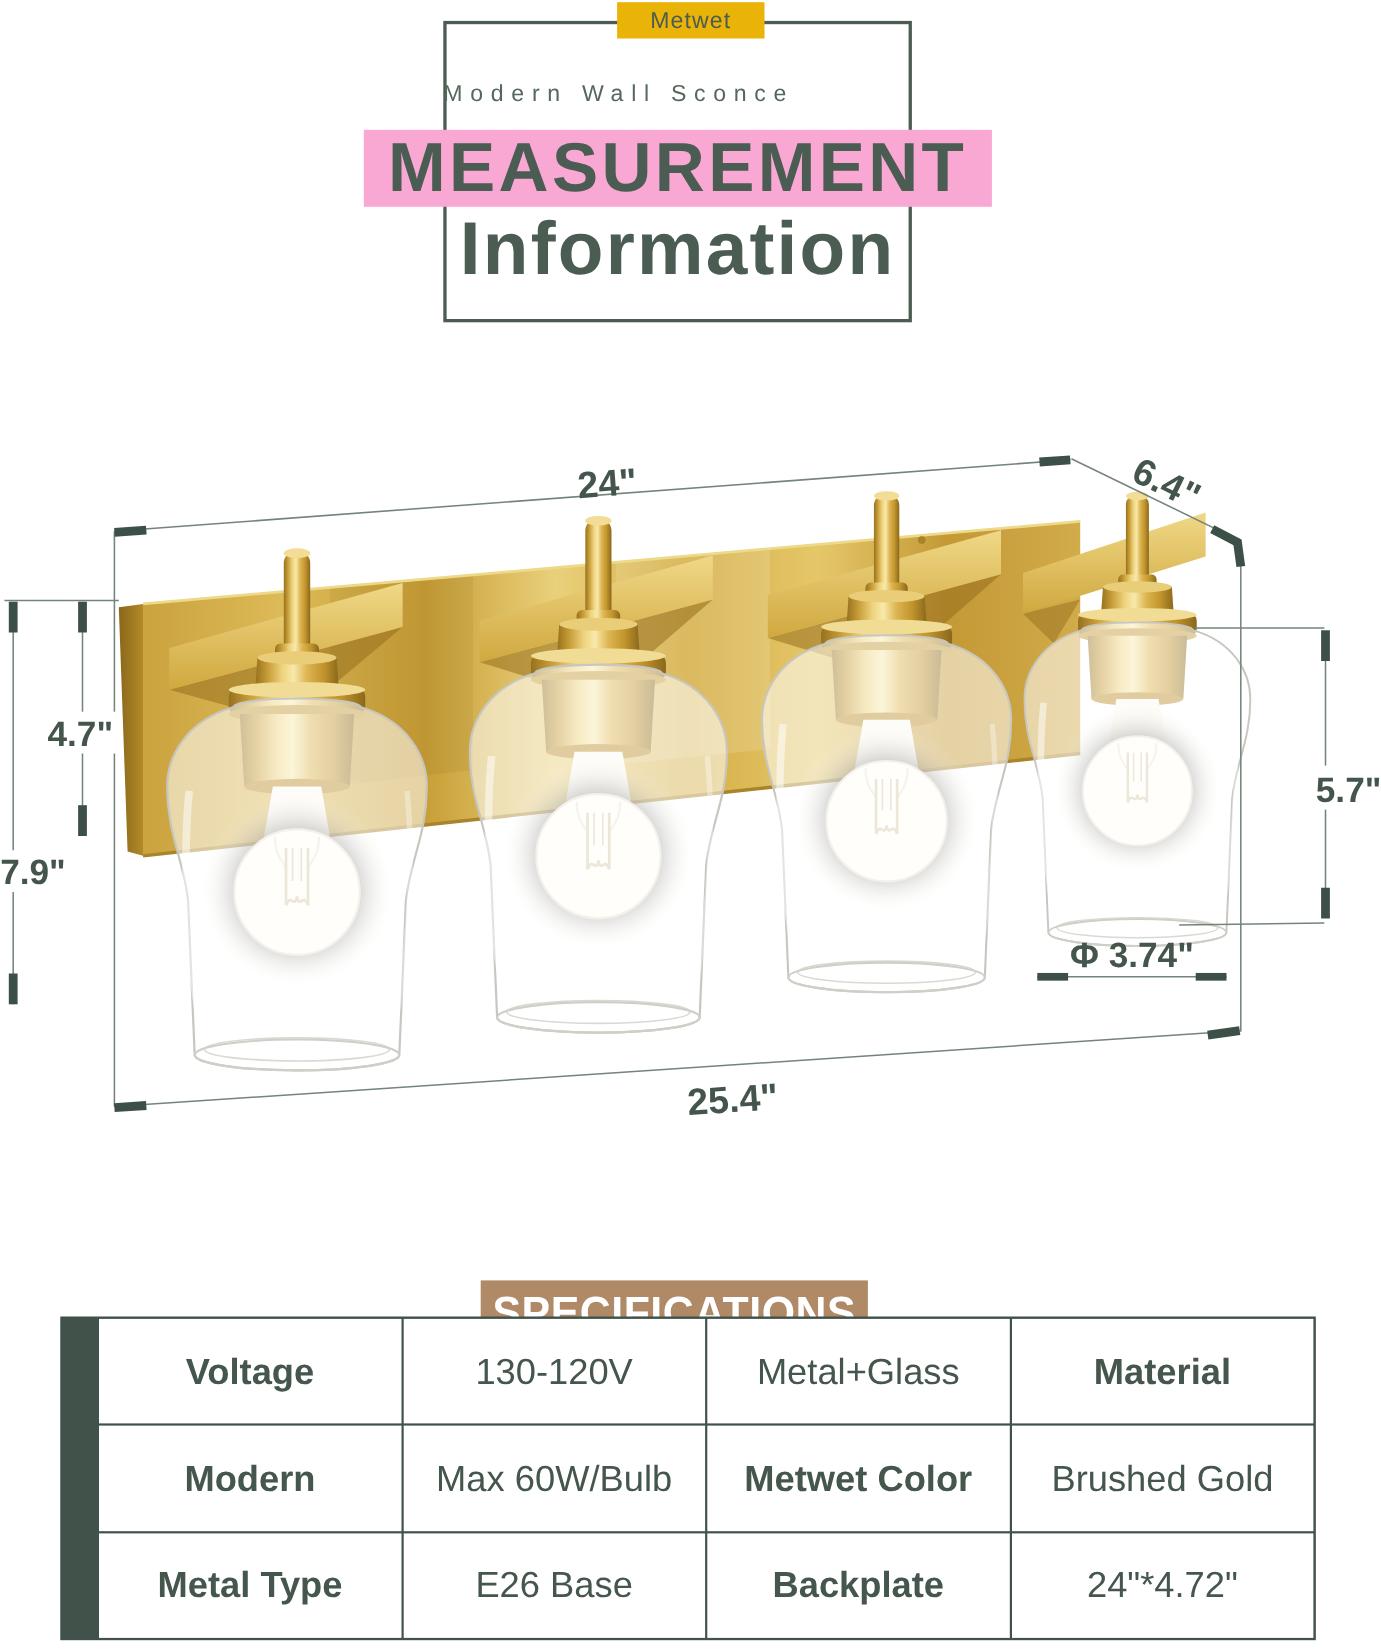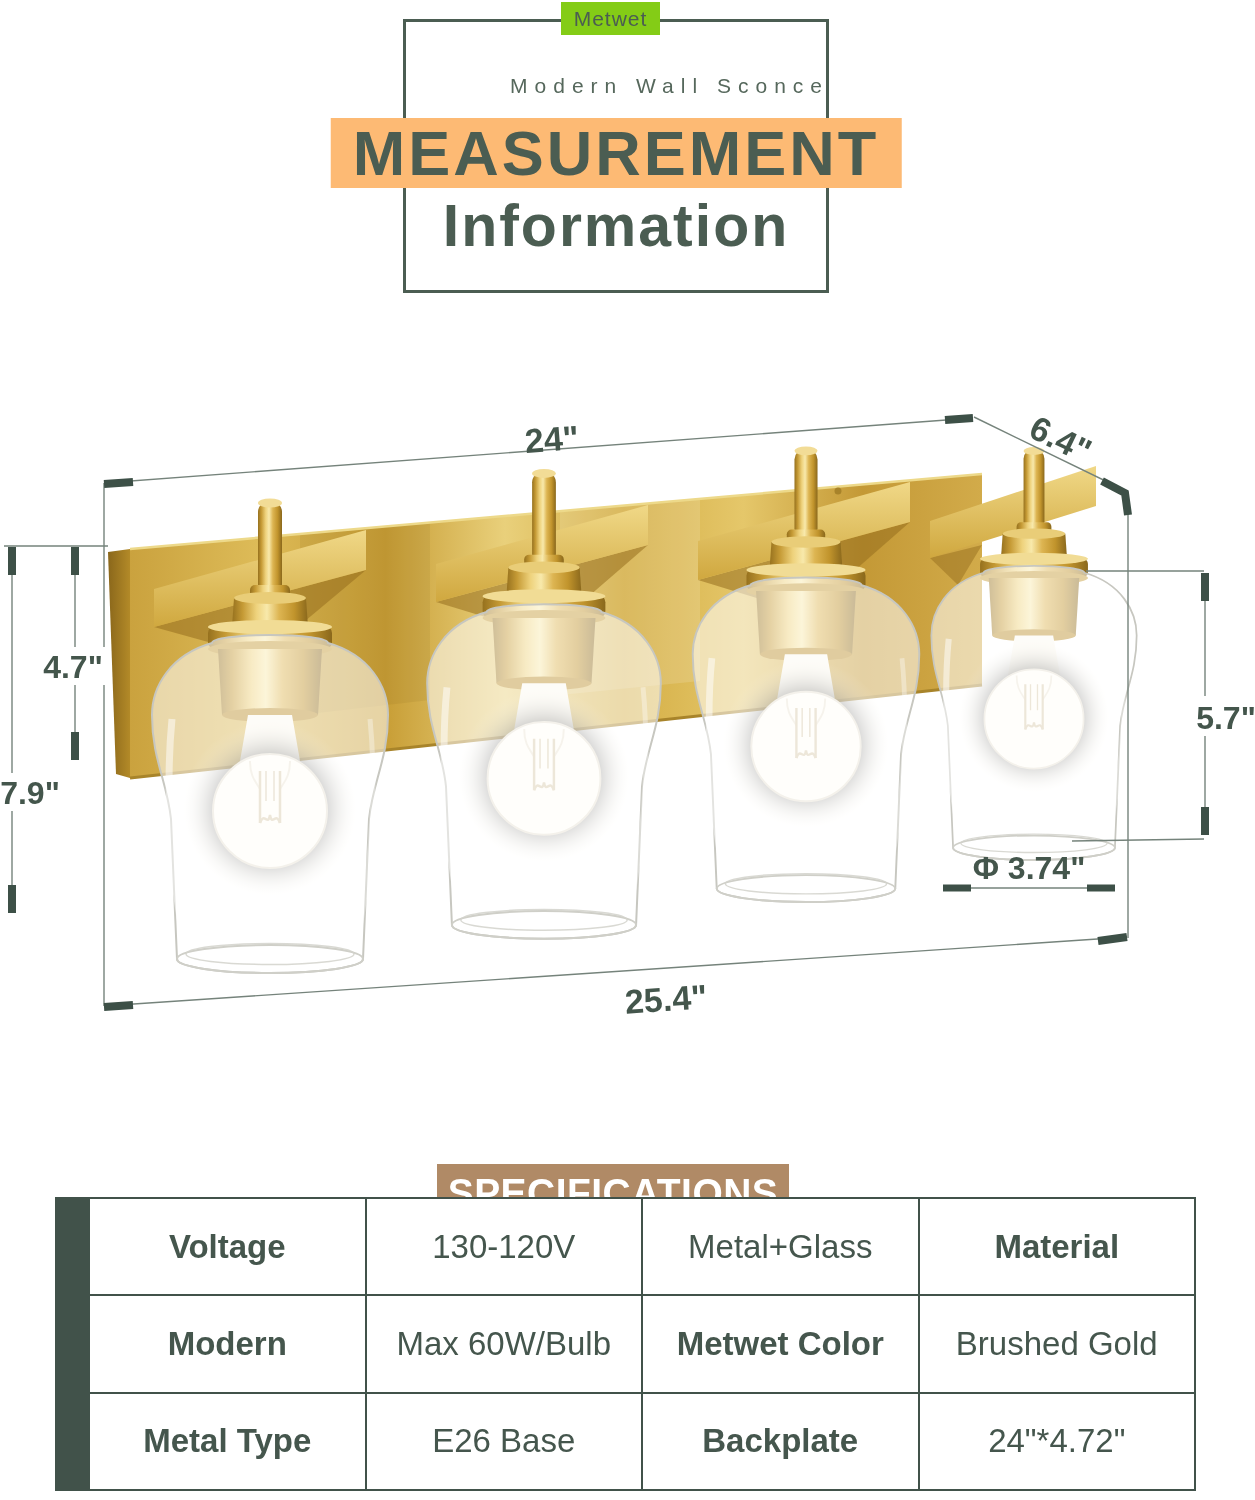--- a/index.html
+++ b/index.html
@@ -7,38 +7,38 @@
   .page {
     position:relative; width:1255px; height:1500px; background:#ffffff;
     font-family:"Liberation Sans", sans-serif; overflow:hidden;
   }
   
   .header-frame {
     position:absolute; left:403px; top:19px; width:426px; height:274px;
     border:3px solid #4b5d52;
   }
   .brand-badge {
-    position:absolute; left:561px; top:2px; width:99px; height:33px;
-    background:#84cc16; display:flex; align-items:center; justify-content:center;
+    position:absolute; left:561px; top:2px; width:134px; height:33px;
+    background:#eab308; display:flex; align-items:center; justify-content:center;
     font-size:21px; font-weight:500; color:#4b5d52; letter-spacing:1px;
   }
   .header-subtitle {
-    position:absolute; left:403px; top:74px; width:426px; text-align:right;
+    position:absolute; left:403px; top:74px; width:426px; text-align:left;
     font-size:21px; font-weight:500; letter-spacing:7px; color:#56685c;
     white-space:nowrap;
   }
   .header-title {
     position:absolute; left:616px; top:118px; transform:translateX(-50%);
-    background:#fdba74; padding:0 22px; white-space:nowrap;
+    background:#f9a8d4; padding:0 22px; white-space:nowrap;
     font-size:63px; line-height:70px; font-weight:800; letter-spacing:3px;
     color:#4b5d52;
   }
   .header-title2 {
     position:absolute; left:616px; top:198px; transform:translateX(-50%);
-    white-space:nowrap; font-size:59px; line-height:56px; font-weight:700;
+    white-space:nowrap; font-size:68px; line-height:56px; font-weight:700;
     letter-spacing:2px; color:#4b5d52;
   }
   
   .diagram-svg { position:absolute; left:0; top:395px; width:1255px; height:660px; }
   .dim-label { font-size:34px; font-weight:600; fill:#44564c; }
   .dim-label-sm { font-size:32px; font-weight:600; fill:#44564c; }
   
   .spec-banner {
     position:absolute; left:437px; top:1164px; width:352px; height:59px;
     background:#b08a66; display:flex; align-items:center; justify-content:center;

